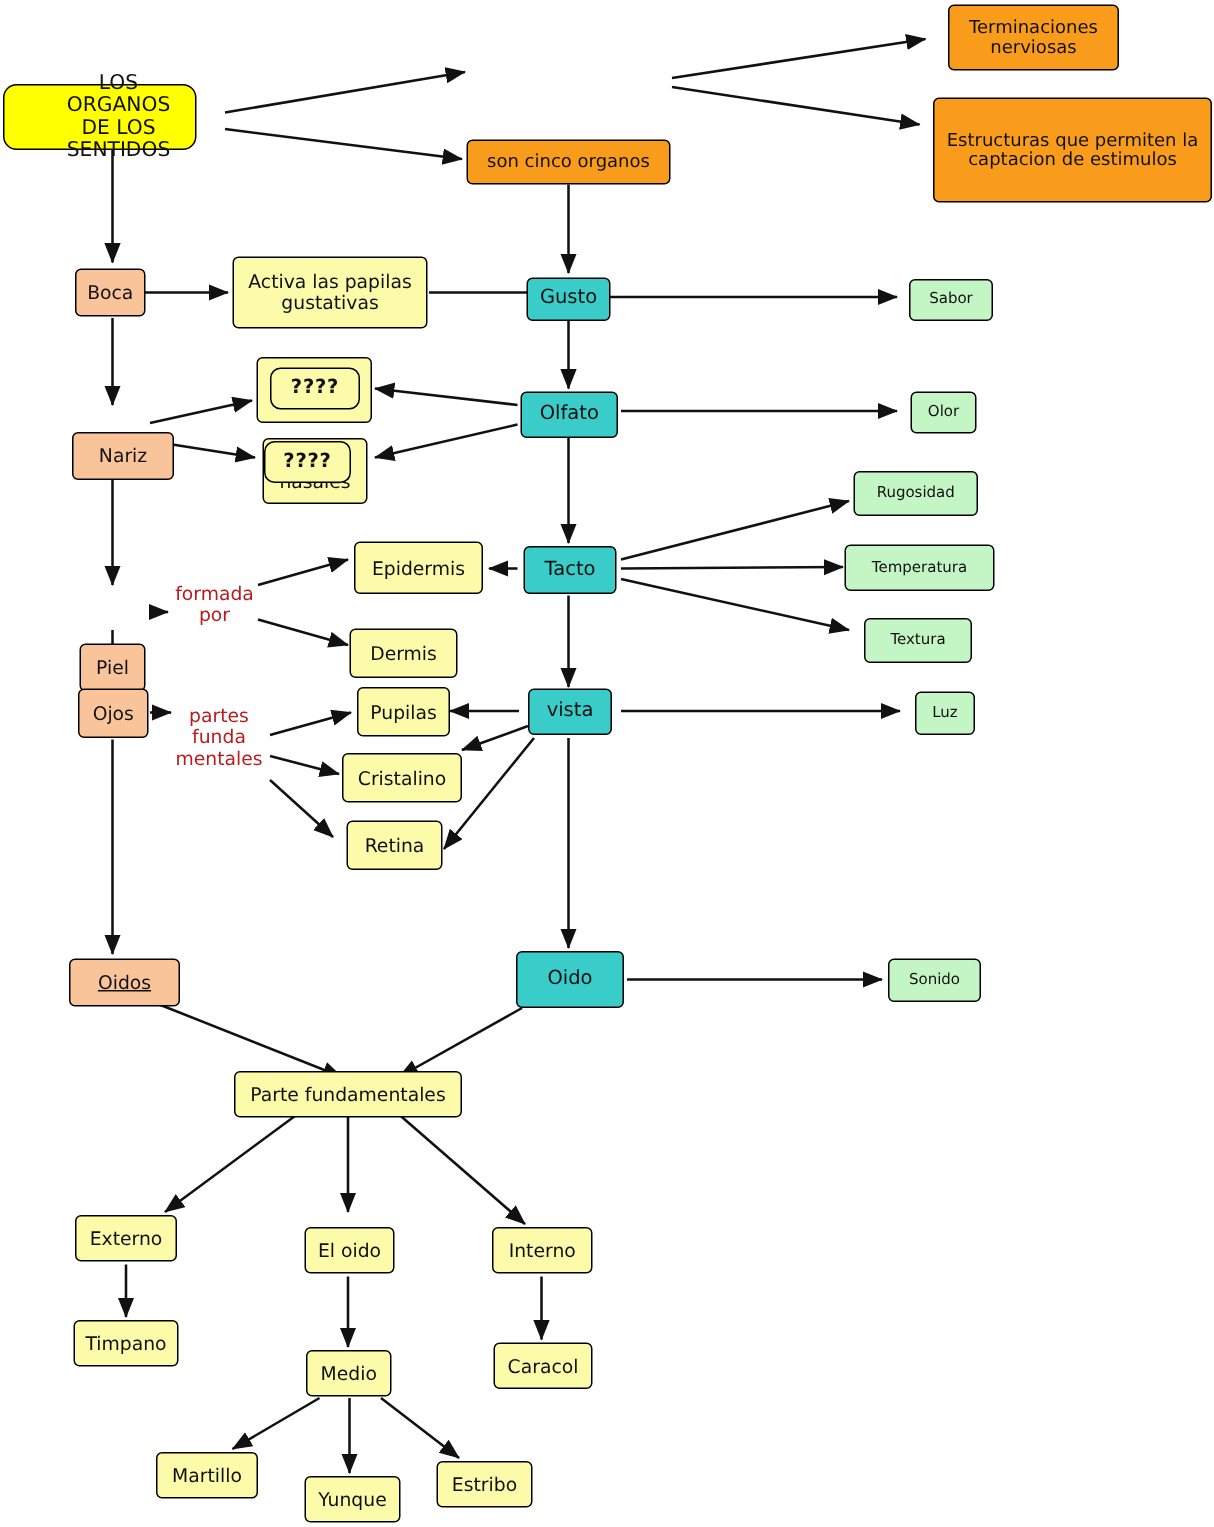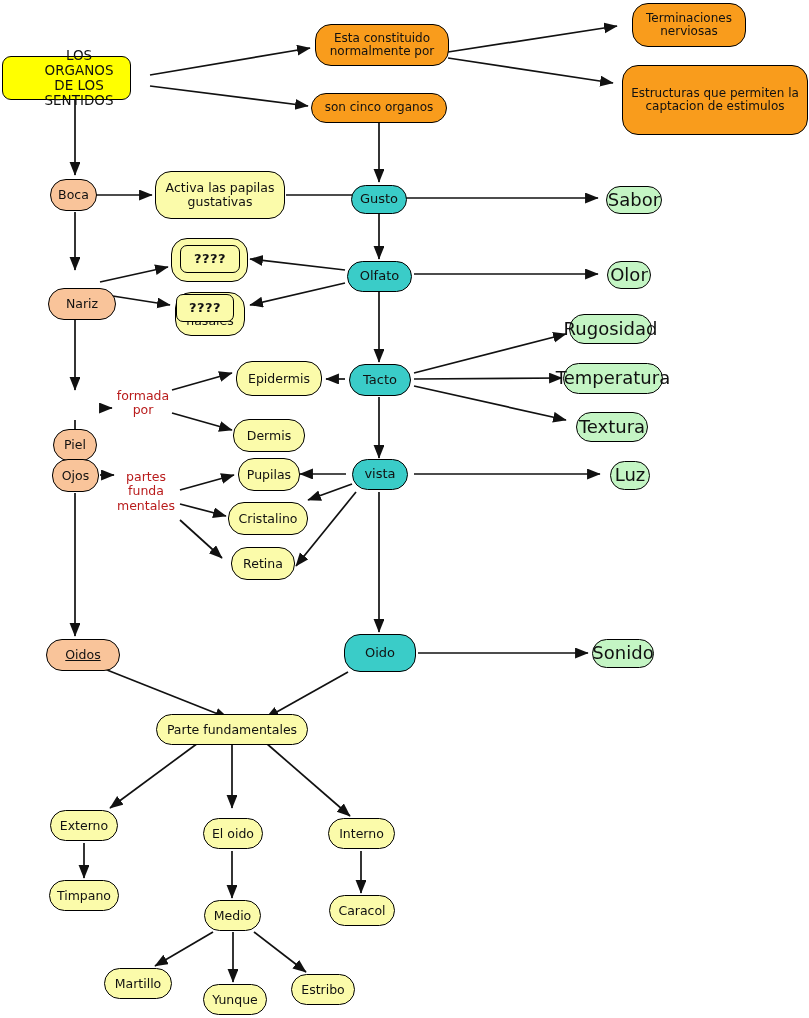--- a/index.html
+++ b/index.html
@@ -9,34 +9,34 @@
     width:809px;height:1018px;
     position:relative;overflow:hidden;
   }
   #canvas{position:absolute;left:0;top:0;width:809px;height:1018px;}
   #edges{position:absolute;left:0;top:0;width:809px;height:1018px;z-index:1;
          pointer-events:none;}
   .node{
     position:absolute;z-index:2;
     box-sizing:border-box;
     border:1.6px solid #000000;
-    border-radius:16px;
+    border-radius:4px;
     display:flex;align-items:center;justify-content:center;
     text-align:center;
     color:#111111;
     line-height:1.12;
     padding:2px 5px;
     font-family:"DejaVu Sans", sans-serif;
   }
   .n-title{background:#ffff00;font-size:13.5px;border-radius:9px;}
   .n-orange{background:#f99c1c;font-size:12px;}
   .n-peach{background:#f9c49a;font-size:12.5px;}
   .n-teal{background:#3accc8;font-size:13px;}
   .n-yellow{background:#fbfbaa;font-size:12.5px;}
-  .n-green{background:#c4f5c4;font-size:18px;}
+  .n-green{background:#c4f5c4;font-size:10px;}
   .qbox{
     background:#fbfbaa;border:1.6px solid #000;border-radius:7px;
     z-index:3;font-size:13px;font-weight:600;letter-spacing:0.5px;
   }
   .lbl{
     position:absolute;z-index:2;
     font-size:12.5px;color:#b91c1c;text-align:center;
     line-height:1.14;
     font-family:"DejaVu Sans", sans-serif;
   }
@@ -134,23 +134,20 @@
 
     <g stroke="#111111" stroke-width="1.7" fill="none">
       <path d="M286,195 L352,195"></path>
     </g>
   </svg>
 
   <div class="node n-title" style="left:2px;top:56px;width:129px;height:44px;padding-left:30px;">
     <span>LOS ORGANOS DE LOS SENTIDOS</span>
   </div>
 
-  <div class="node n-orange" style="left:315px;top:24px;width:134px;height:42px;">
-    <span>Esta constituido normalmente por</span>
-  </div>
   <div class="node n-orange" style="left:632px;top:3px;width:114px;height:44px;">
     <span>Terminaciones nerviosas</span>
   </div>
   <div class="node n-orange" style="left:622px;top:65px;width:186px;height:70px;">
     <span>Estructuras que permiten la captacion de estimulos</span>
   </div>
   <div class="node n-orange" style="left:311px;top:93px;width:136px;height:30px;">
     <span>son cinco organos</span>
   </div>
 

